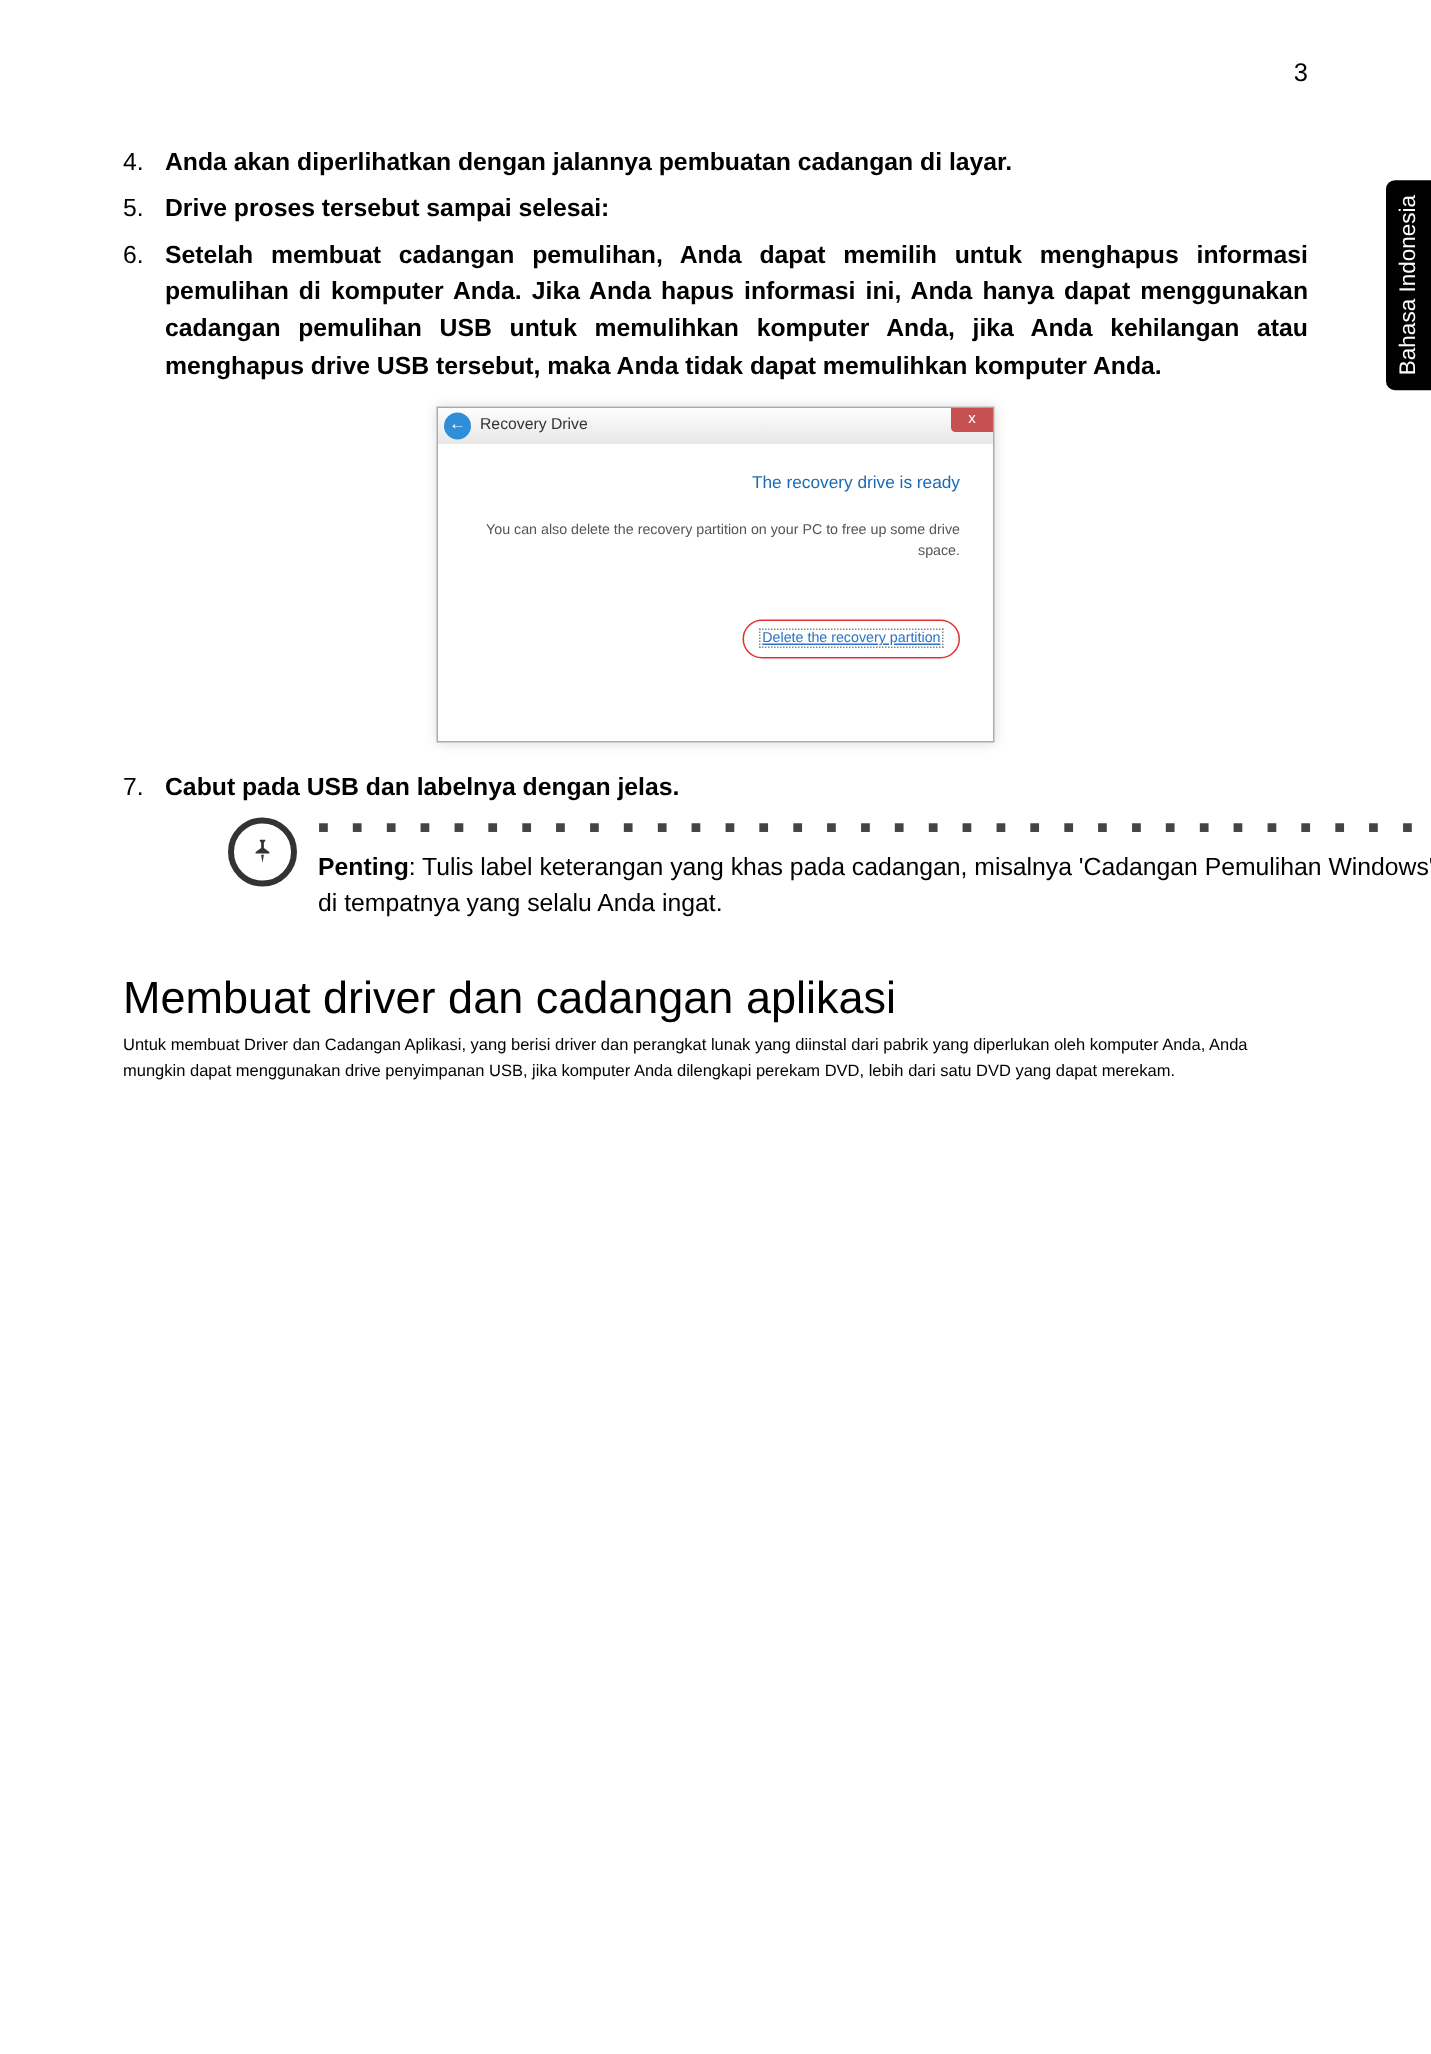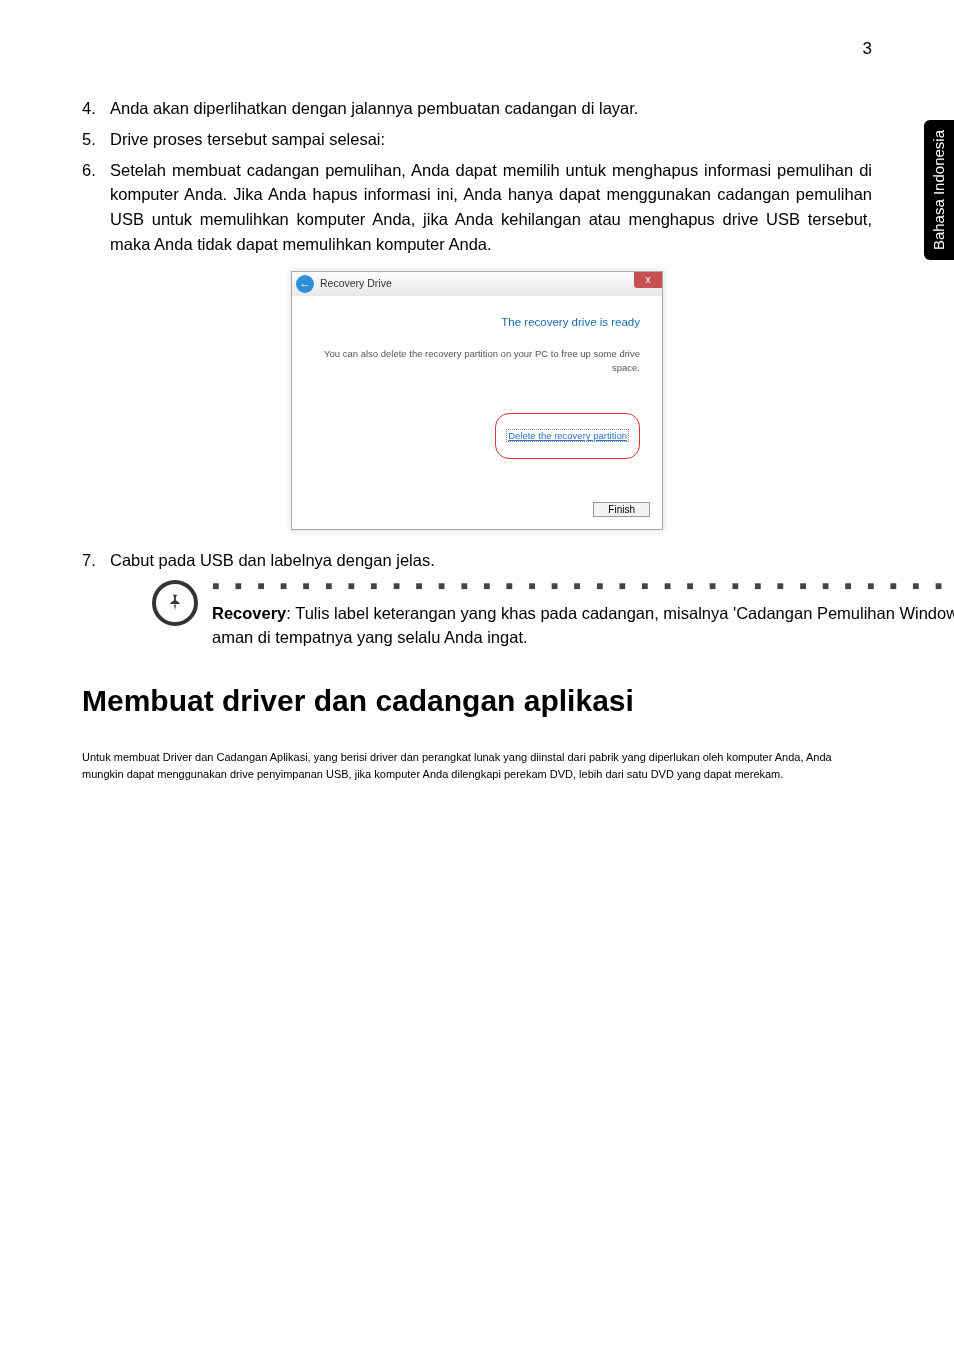--- a/index.html
+++ b/index.html
@@ -42,20 +42,21 @@
   ol.main-list > li {
     display: flex;
     margin-bottom: 6px;
     text-align: justify;
   }
   ol.main-list > li > .num {
     flex: 0 0 28px;
   }
   ol.main-list > li > .txt {
     flex: 1;
+    font-weight: bold;
   }
 
   
   .dialog-wrap {
     display: flex;
     justify-content: center;
     margin: 14px 0 18px 0;
   }
   .dialog {
     width: 372px;
@@ -105,21 +106,21 @@
   }
   .dlg-text {
     font-size: 9.5px;
     color: #555;
     margin-bottom: 38px;
   }
   .delete-link-wrap {
     display: inline-block;
     border: 1.8px solid #d33;
     border-radius: 14px;
-    padding: 14px 10px;
+    padding: 4px 10px;
   }
   .delete-link {
     color: #2a72c8;
     text-decoration: underline;
     font-size: 9.5px;
     border: 1px dotted #888;
     padding: 0 1px;
   }
   .dialog-footer {
     padding: 8px 12px 12px 12px;
@@ -163,23 +164,23 @@
     margin-bottom: 10px;
     line-height: 1;
     white-space: nowrap;
     overflow: hidden;
   }
   .note-text { font-size: 16.5px; line-height: 1.45; }
   .note-text b { font-weight: bold; }
 
   h2.section {
     font-size: 30px;
-    font-weight: bold;
+    font-weight: normal;
     margin-top: 20px;
-    margin-bottom: 26px;
+    margin-bottom: 1px;
   }
   .section-para {
     font-size: 11px;
     line-height: 1.5;
   }
 </style>
 </head>
 <body>
 
 <div class="page-number">3</div>
@@ -212,43 +213,40 @@
         <span class="dlg-title">Recovery Drive</span>
         <div class="close-btn">x</div>
       </div>
       <div class="dialog-body">
         <div class="dlg-heading">The recovery drive is ready</div>
         <div class="dlg-text">You can also delete the recovery partition on your PC to free up some drive space.</div>
         <div class="delete-link-wrap">
           <span class="delete-link">Delete the recovery partition</span>
         </div>
       </div>
-      <div class="dialog-footer">
-        <button class="finish-btn">Finish</button>
-      </div>
     </div>
   </div>
 
   <ol class="main-list">
     <li>
       <span class="num">7.</span>
       <span class="txt">Cabut pada USB dan labelnya dengan jelas.</span>
     </li>
   </ol>
 
   <div class="note-block">
     <div class="note-icon">
       <svg viewBox="0 0 24 24" fill="#333">
           <path d="M14 4l-1 1v4l4 3v1H7v-1l4-3V5l-1-1V3h4v1zM11 14l1 6 1-6h-2z"></path>
         </svg>
     </div>
     <div class="note-body">
       <div class="dots-row">■ ■ ■ ■ ■ ■ ■ ■ ■ ■ ■ ■ ■ ■ ■ ■ ■ ■ ■ ■ ■ ■ ■ ■ ■ ■ ■ ■ ■ ■ ■ ■ ■ ■ ■ ■ ■ ■ ■ ■ ■ ■ ■ ■</div>
       <div class="note-text">
-        <b>Recovery</b><span>: Tulis label keterangan yang khas pada cadangan, misalnya 'Cadangan Pemulihan Windows' Pastikan cadangan tetap aman di tempatnya yang selalu Anda ingat.</span>
+        <b>Penting</b><span>: Tulis label keterangan yang khas pada cadangan, misalnya 'Cadangan Pemulihan Windows' Pastikan cadangan tetap aman di tempatnya yang selalu Anda ingat.</span>
       </div>
     </div>
   </div>
 
   <h2 class="section">Membuat driver dan cadangan aplikasi</h2>
   <p class="section-para">Untuk membuat Driver dan Cadangan Aplikasi, yang berisi driver dan perangkat lunak yang diinstal dari pabrik yang diperlukan oleh komputer Anda, Anda mungkin dapat menggunakan drive penyimpanan USB, jika komputer Anda dilengkapi perekam DVD, lebih dari satu DVD yang dapat merekam.</p>
 
 </div>
 
 </body></html>

